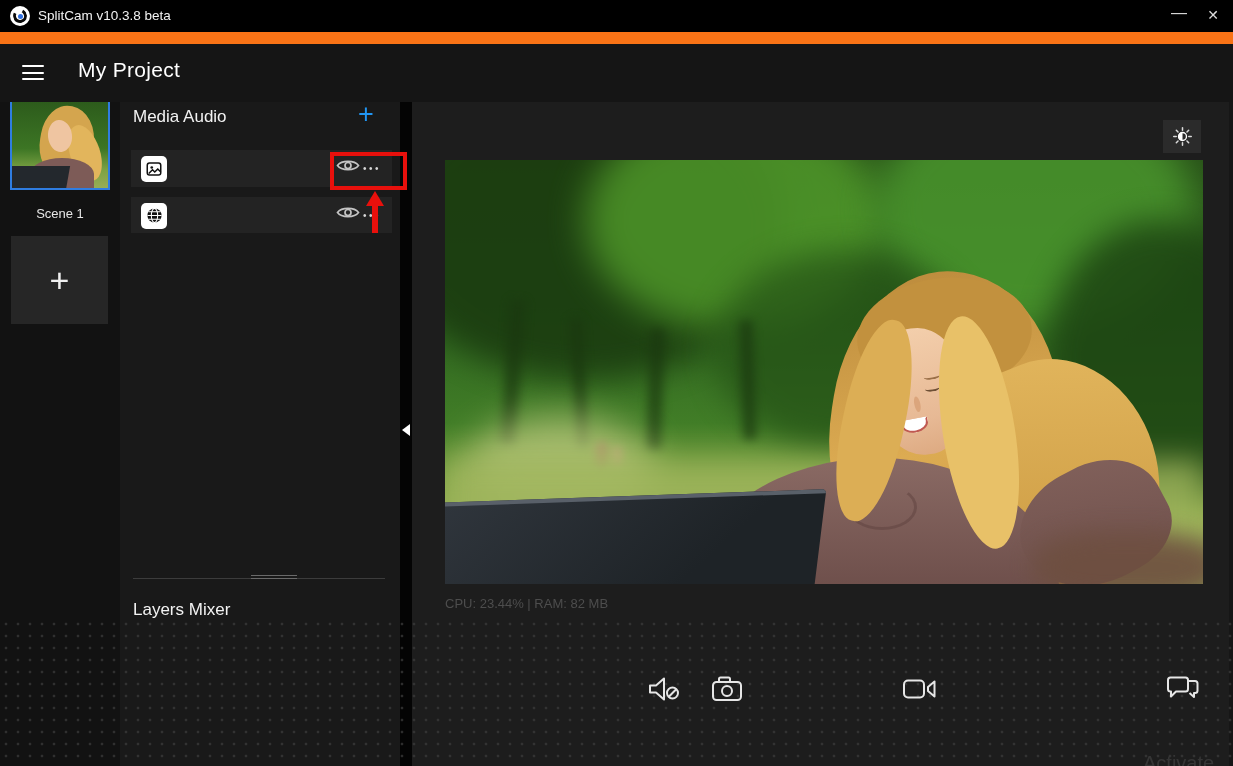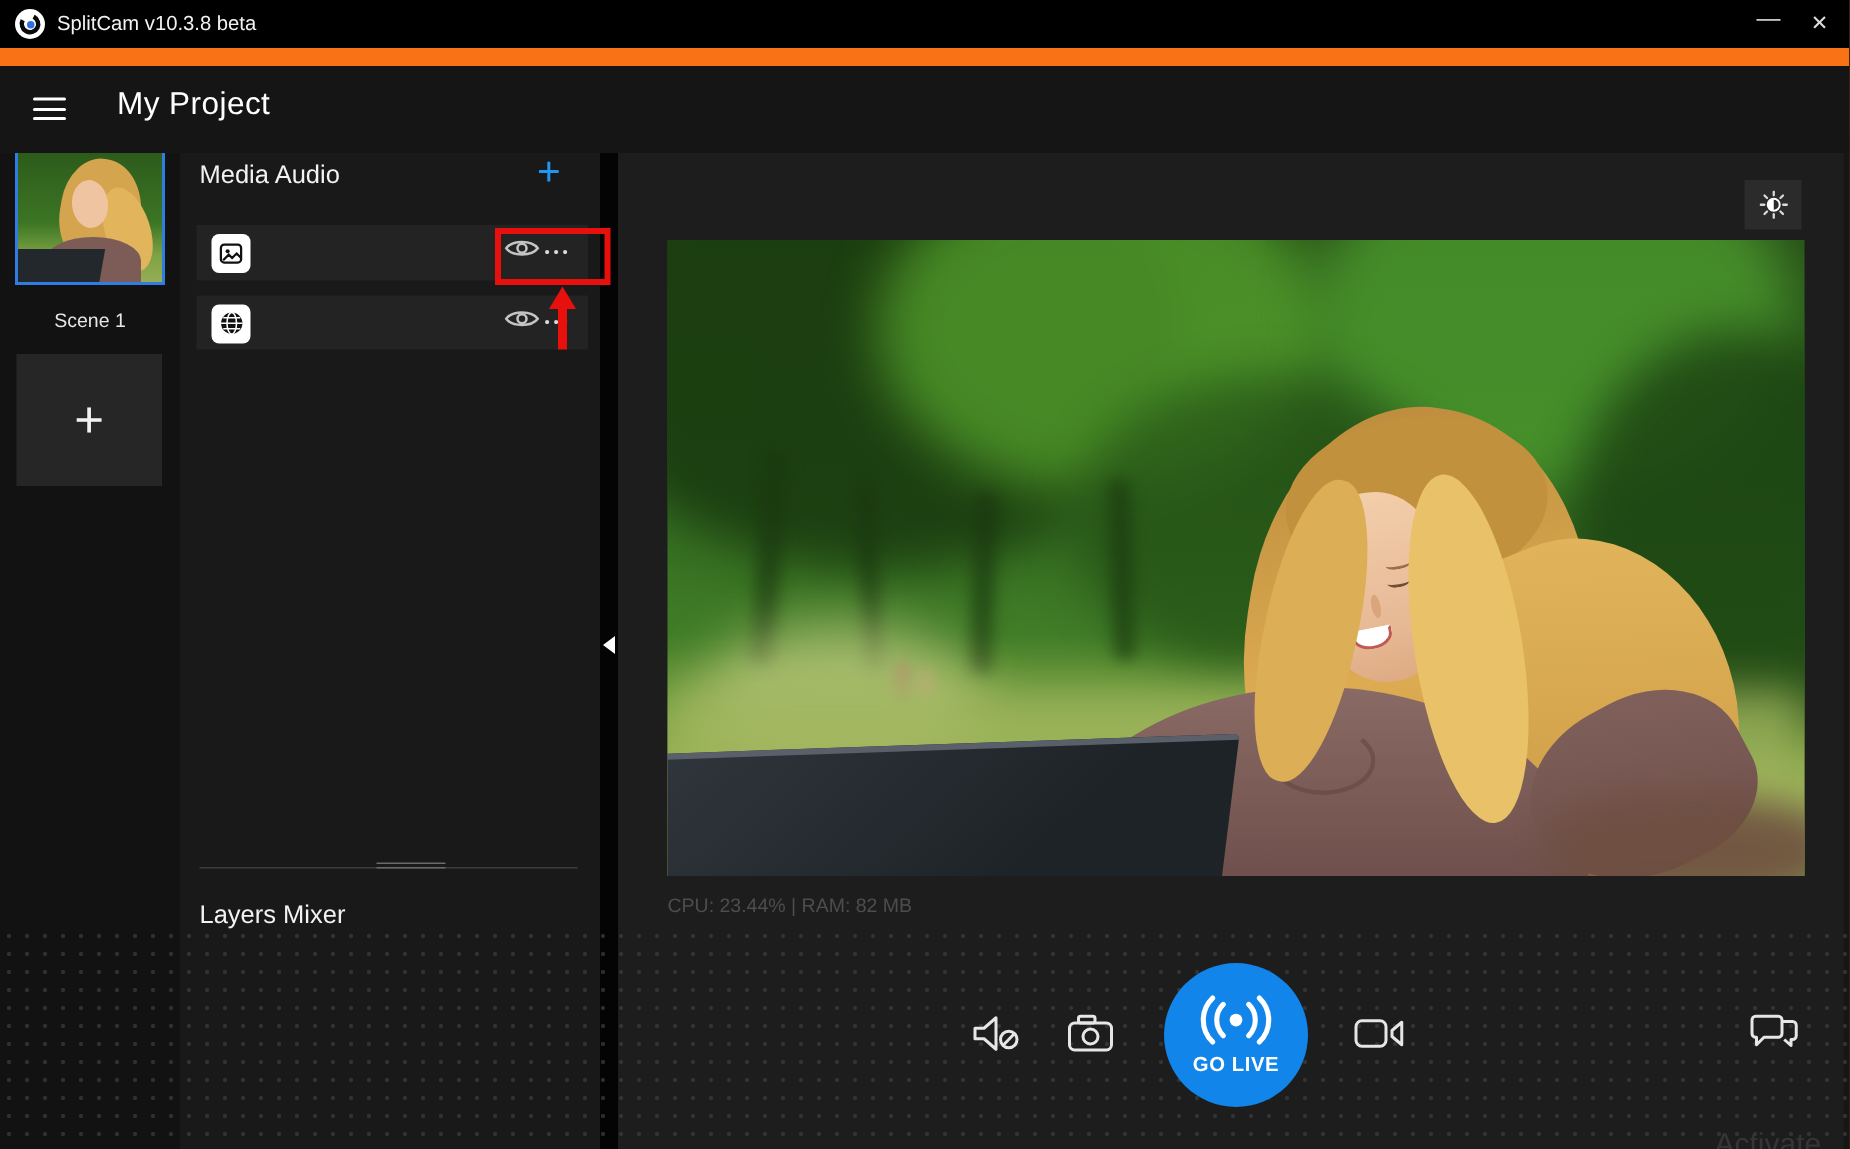--- a/index.html
+++ b/index.html
@@ -314,34 +314,20 @@
       </svg>
     </div>
     <div class="ctl ctl-snap">
       <svg width="32" height="30" viewBox="0 0 32 30">
         <rect x="2" y="8" width="28" height="18" rx="3.5" fill="none" stroke="#e6e6e6" stroke-width="2"></rect>
         <rect x="8" y="3.5" width="11" height="4.5" rx="1.5" fill="none" stroke="#e6e6e6" stroke-width="2"></rect>
         <circle cx="16" cy="17" r="5" fill="none" stroke="#e6e6e6" stroke-width="2"></circle>
       </svg>
     </div>
 
-    <div class="go-live">
-      <span>
-        <svg width="52" height="34" viewBox="0 0 52 36">
-          <circle cx="26" cy="18" r="4.5" fill="#fff"></circle>
-          <g stroke="#fff" stroke-width="3.6" fill="none" stroke-linecap="round">
-            <path d="M17 7 a15.5 15.5 0 0 0 0 22"></path>
-            <path d="M9.5 2.5 a21.5 21.5 0 0 0 0 31"></path>
-            <path d="M35 7 a15.5 15.5 0 0 1 0 22"></path>
-            <path d="M42.5 2.5 a21.5 21.5 0 0 1 0 31"></path>
-          </g>
-        </svg>
-      </span>
-      <span class="go-live-label">GO LIVE</span>
-    </div>
 
     <div class="ctl ctl-video">
       <svg width="35" height="26" viewBox="0 0 35 26">
         <rect x="2" y="4.5" width="20" height="17" rx="4" fill="none" stroke="#e6e6e6" stroke-width="2"></rect>
         <path d="M26 11 L32.5 5.5 V20.5 L26 15 Z" fill="none" stroke="#e6e6e6" stroke-width="2" stroke-linejoin="round"></path>
       </svg>
     </div>
 
     <div class="ctl ctl-chat">
       <svg width="33" height="30" viewBox="0 0 33 30">

